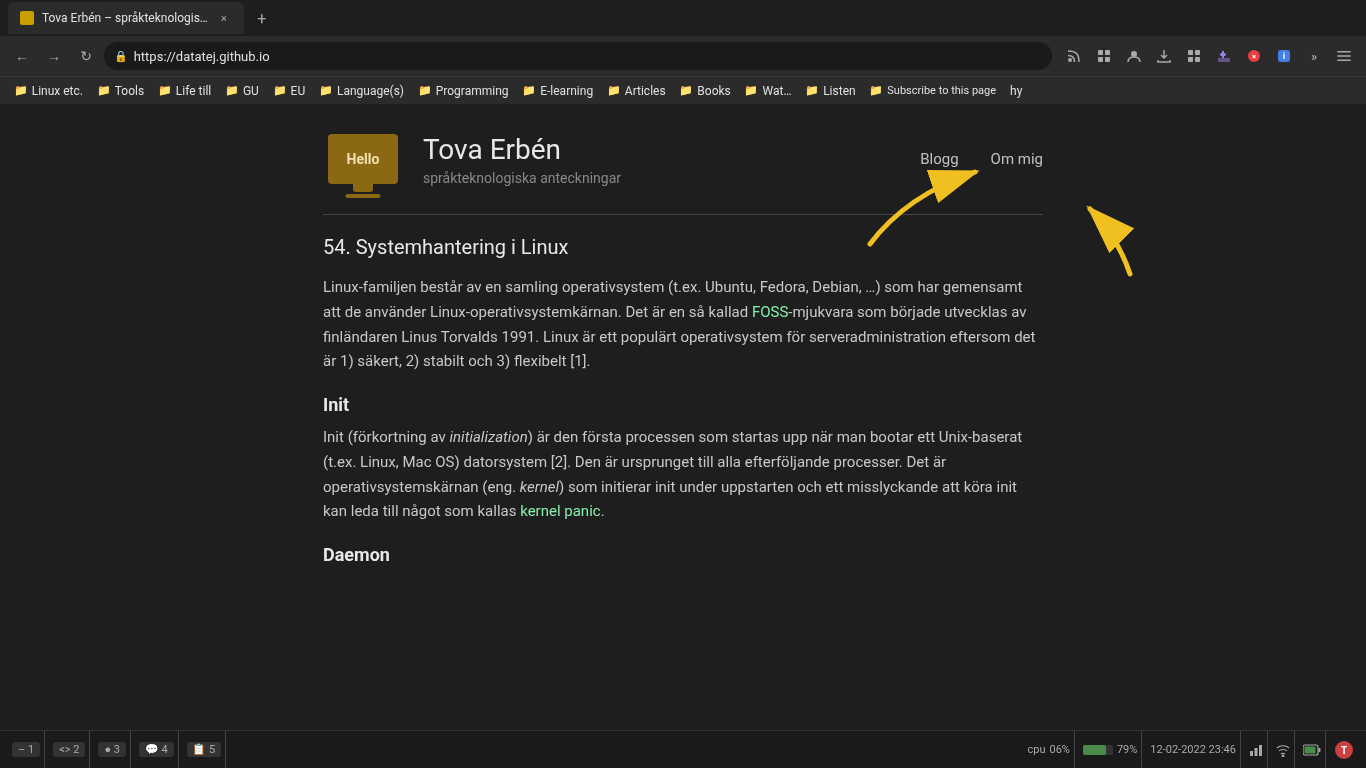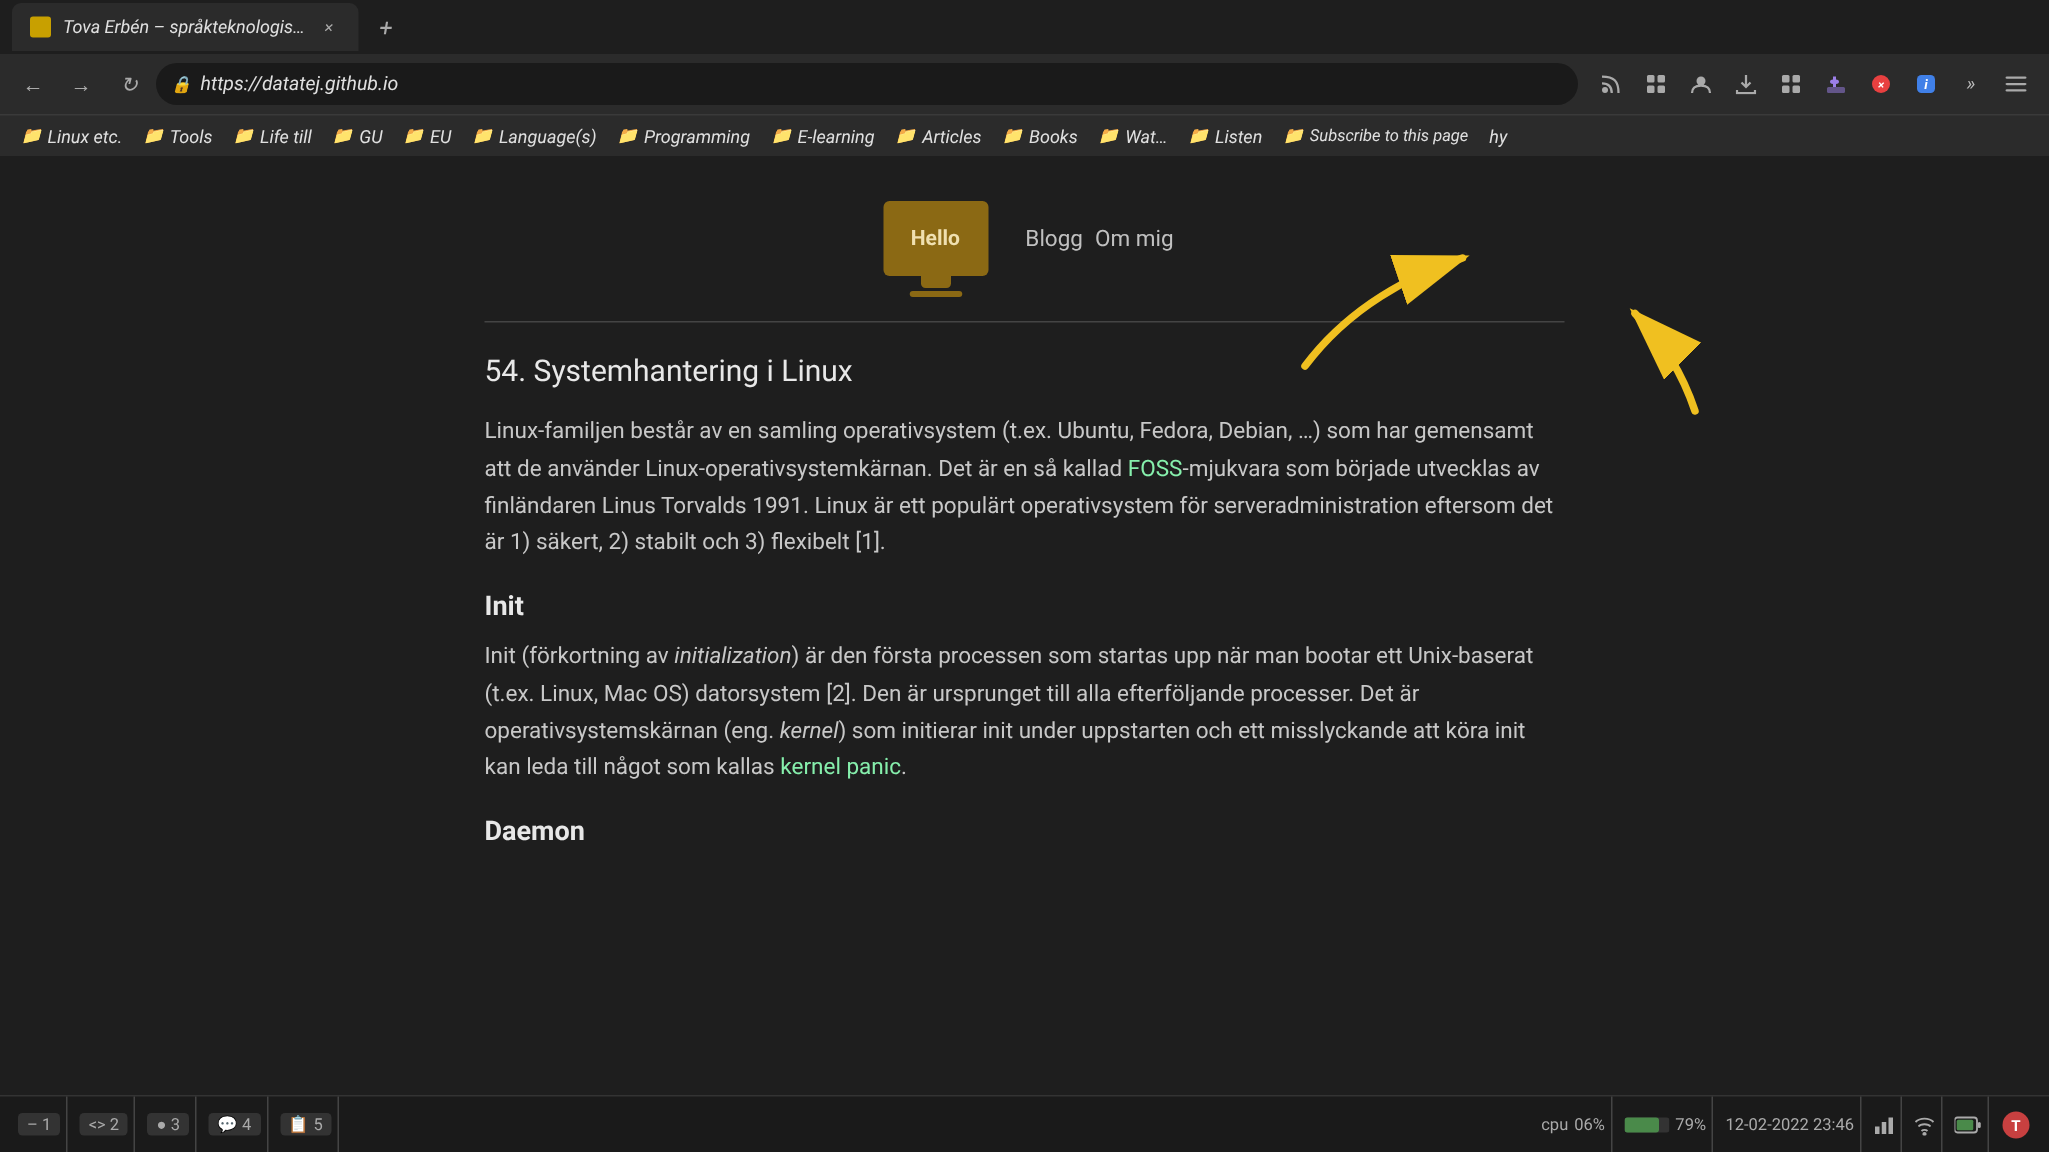--- a/index.html
+++ b/index.html
@@ -10,21 +10,20 @@
       width: 1366px;
       height: 768px;
       overflow: hidden;
       position: relative;
     }
 
     
     .browser-chrome {
       background: #fca5a5;
       width: 100%;
-      font-style: italic;
     }
 
     
     .tab-bar {
       display: flex;
       align-items: center;
       background: #1e1e1e;
       height: 36px;
       padding: 0 8px;
       gap: 4px;
@@ -261,21 +260,21 @@
       font-weight: normal;
       color: #e8e8e8;
       margin-bottom: 4px;
     }
     .site-subtitle {
       font-size: 14px;
       color: #888;
     }
     .site-nav {
       display: flex;
-      gap: 8px;
+      gap: 32px;
       align-items: center;
     }
     .site-nav-link {
       color: #c0c0c0;
       text-decoration: none;
       font-size: 15px;
       cursor: pointer;
     }
     .site-header-divider {
       border: none;
@@ -537,20 +536,24 @@
   <div class="main-scroll">
 
     <div class="site-header">
 
       <div class="site-logo">
         <div class="logo-monitor">
           <span class="logo-hello">Hello</span>
         </div>
       </div>
 
+      <div class="site-title-area">
+        <div class="site-title">Tova Erbén</div>
+        <div class="site-subtitle">språkteknologiska anteckningar</div>
+      </div>
 
       <nav class="site-nav">
         <a class="site-nav-link">Blogg</a>
         <a class="site-nav-link">Om mig</a>
       </nav>
     </div>
 
     <hr class="site-header-divider">
 
     <div class="article-container">

